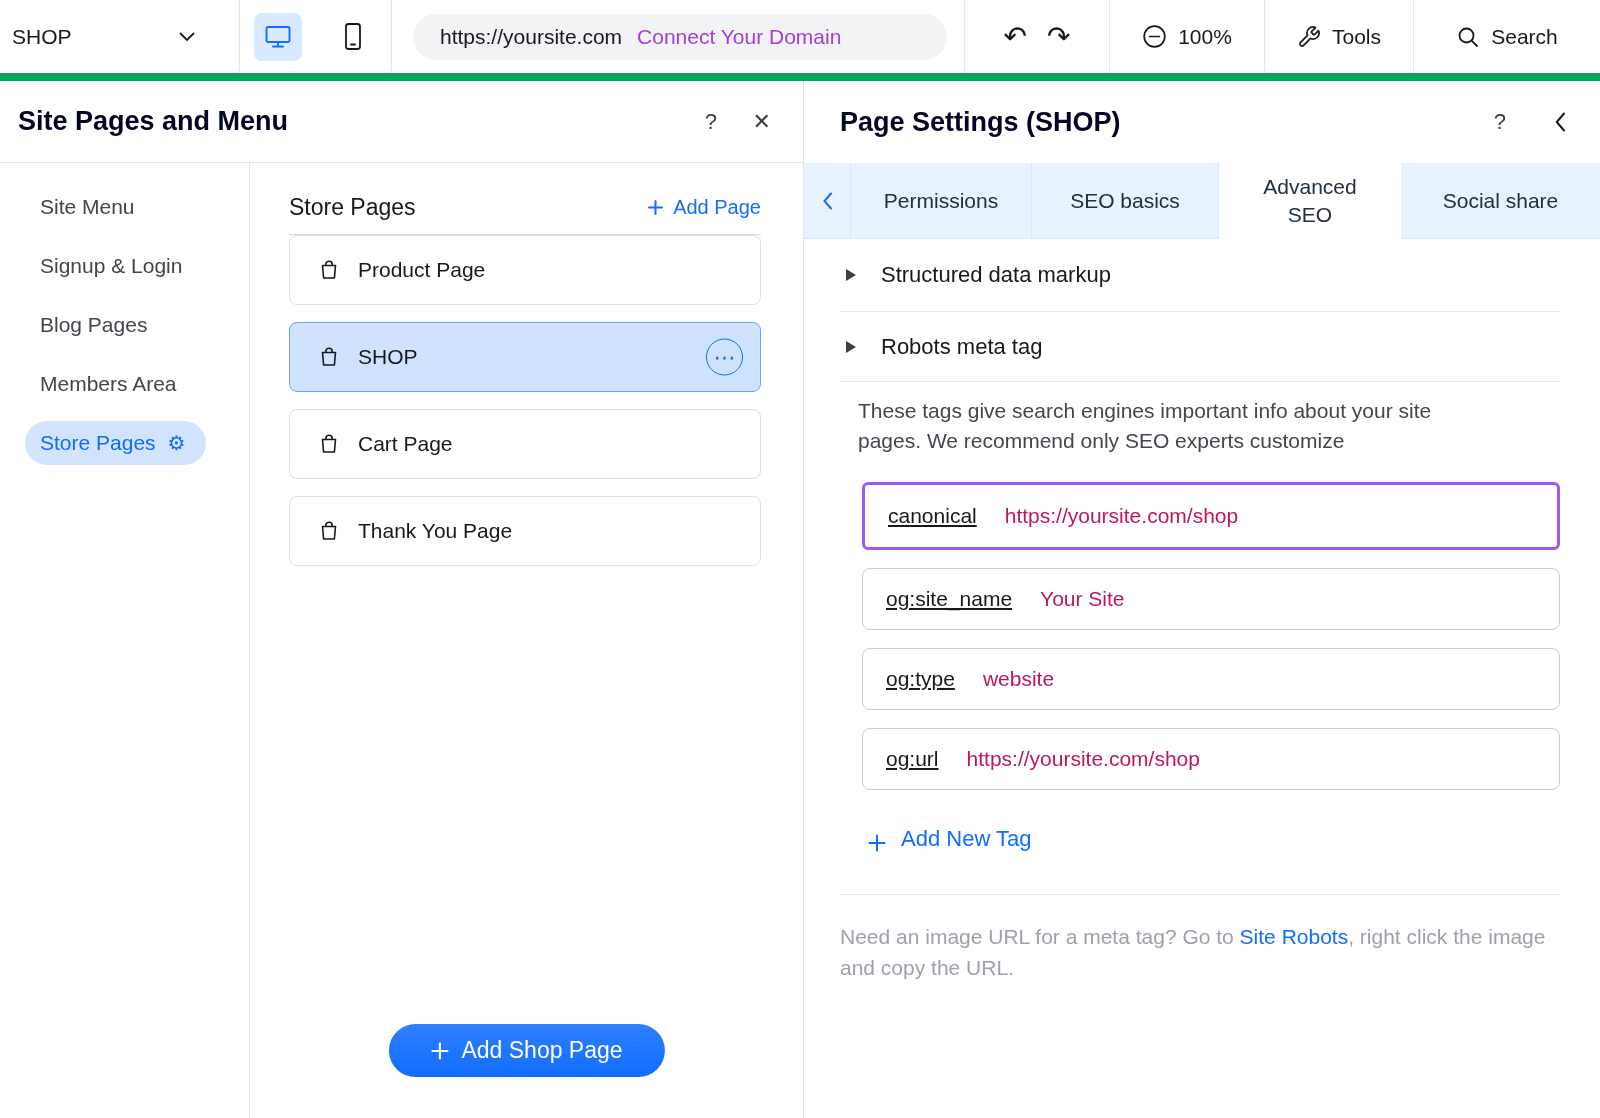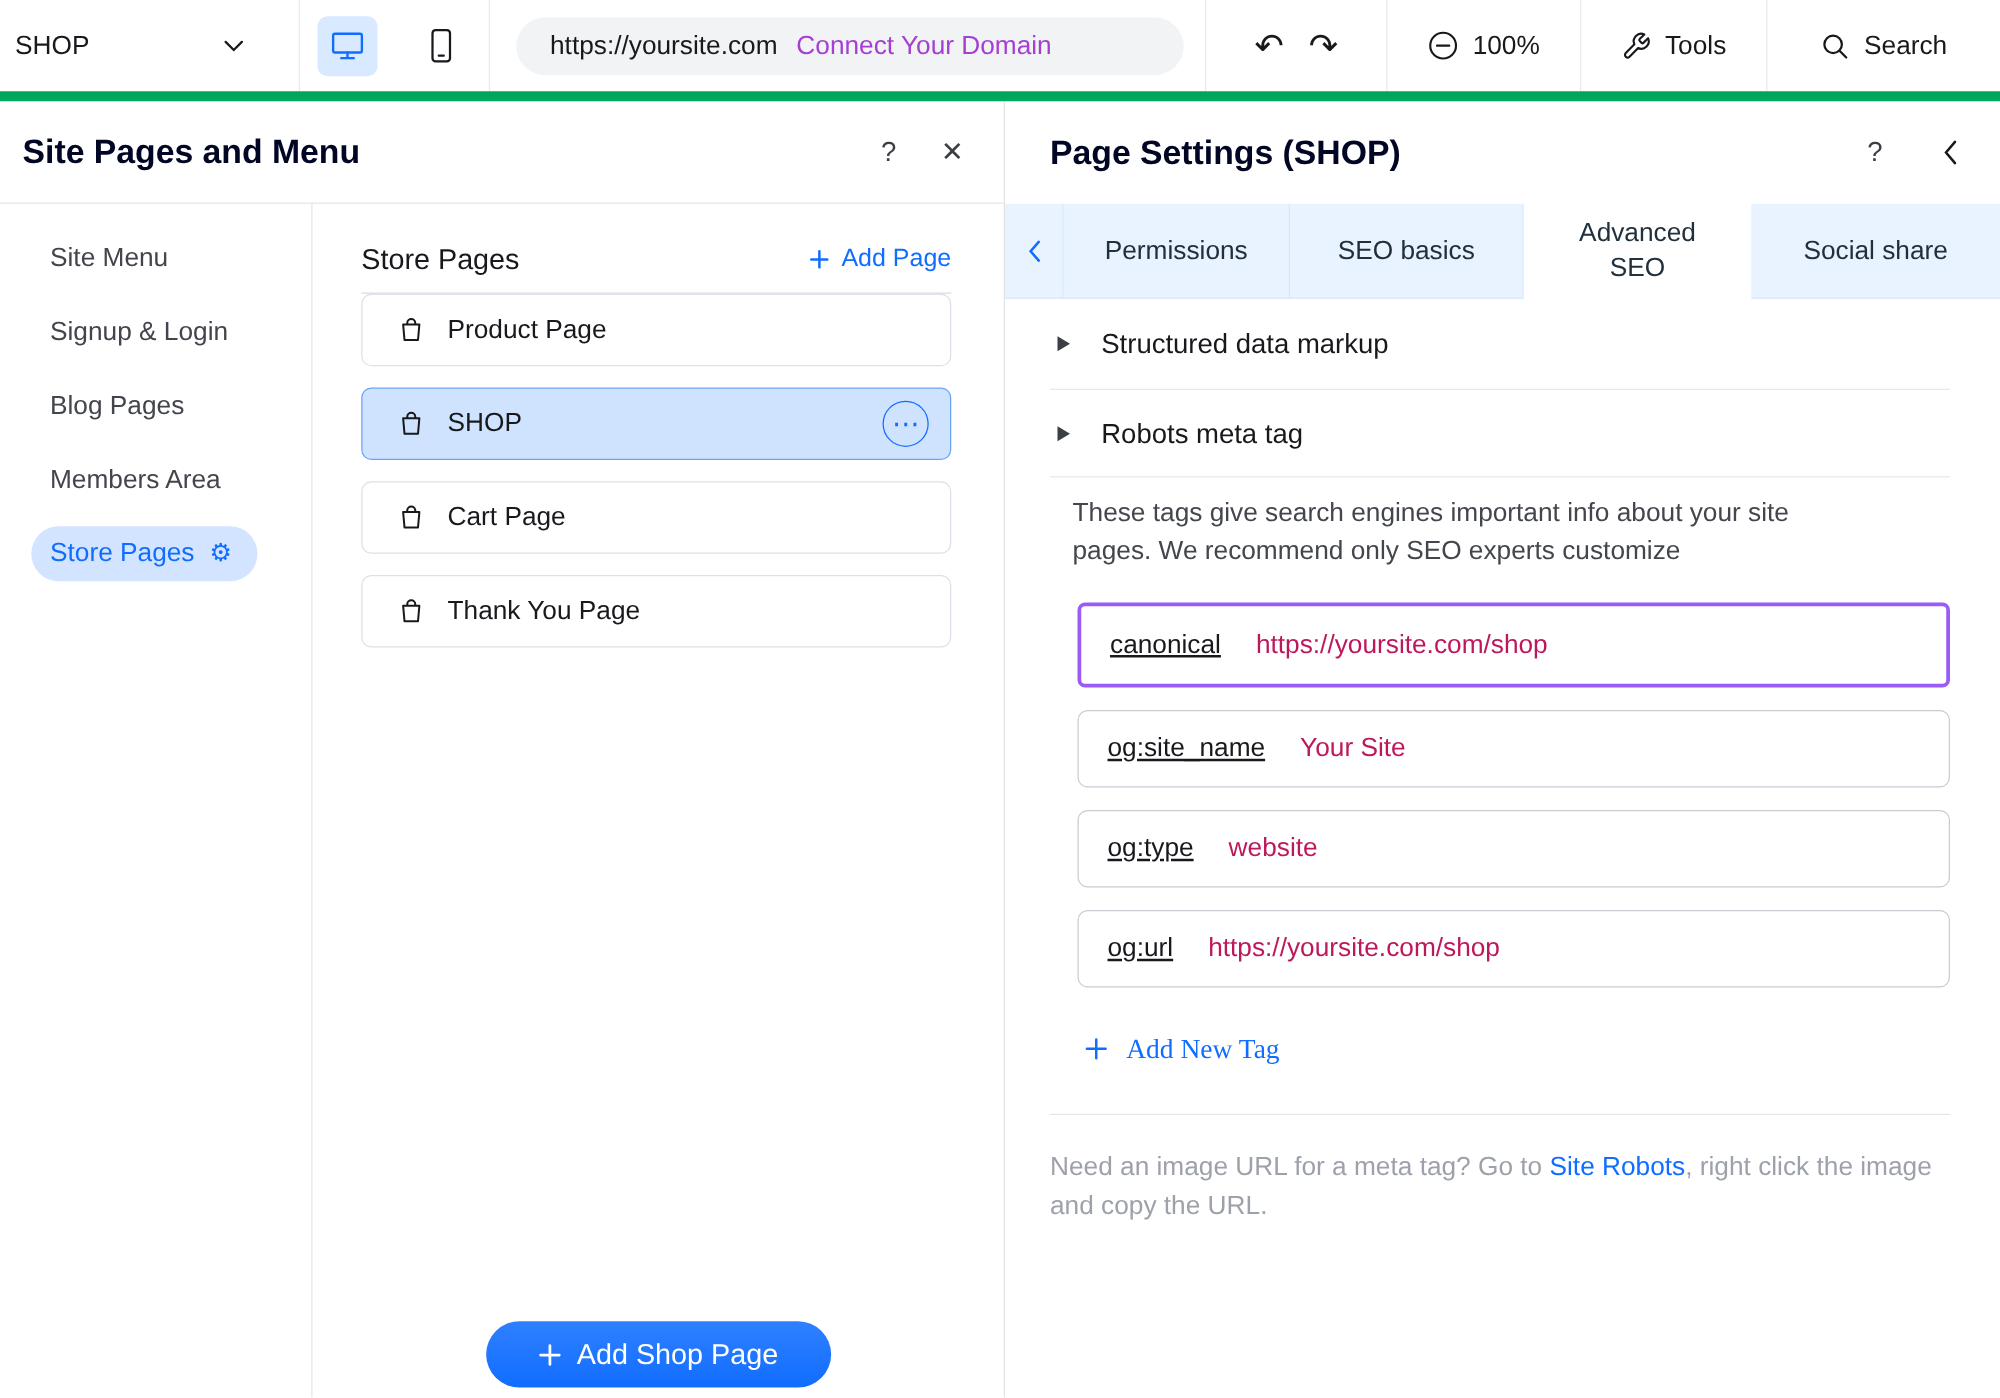--- a/index.html
+++ b/index.html
@@ -43,25 +43,25 @@
   .side-item { height:59px; display:flex; align-items:center; padding-left:18px; font-size:21px; color:#42454c; cursor:pointer; }
   .side-item.selected { padding-left:0; }
   .side-pill { height:44px; margin-left:3px; display:inline-flex; align-items:center; background:#d2e4ff; color:#116dff; border-radius:22px; padding:0 20px 0 15px; gap:12px; }
   .side-pill .gear { font-size:20px; color:#116dff; line-height:1; cursor:pointer; }
 
   .pages-area { flex:1; position:relative; padding:30px 42px 0 39px; }
   .pages-head { display:flex; align-items:center; justify-content:space-between; height:28px; }
   .pages-head h2 { font-size:23px; font-weight:400; color:#17191c; }
   .add-page { display:inline-flex; align-items:center; gap:10px; color:#116dff; font-size:20px; cursor:pointer; text-decoration:none; }
   .pages-divider { border-bottom:1px solid #dcdcdc; margin-top:13px; }
-  .page-card { height:58px; border:1px solid #dbe1e8; border-radius:8px; display:flex; align-items:center; padding-left:27px; gap:17px; margin-bottom:17px; font-size:21px; color:#17191c; cursor:pointer; position:relative; background:#fff; }
+  .page-card { height:70px; border:1px solid #dbe1e8; border-radius:8px; display:flex; align-items:center; padding-left:27px; gap:17px; margin-bottom:17px; font-size:21px; color:#17191c; cursor:pointer; position:relative; background:#fff; }
   .page-card:first-of-type { margin-top:28px; }
   .page-card.selected { background:#cfe3ff; border-color:#6ca4f8; }
   .more-btn { position:absolute; right:17px; top:50%; transform:translateY(-50%); width:37px; height:37px; border-radius:50%; border:1.5px solid #116dff; background:transparent; color:#116dff; font-size:22px; display:flex; align-items:center; justify-content:center; cursor:pointer; line-height:1; }
-  .add-shop-btn { position:absolute; left:50%; transform:translateX(-50%); bottom:8px; height:53px; padding:0 42px; border:none; border-radius:27px; background:linear-gradient(#2f80ff,#116dff); color:#fff; font-size:23px; display:flex; align-items:center; gap:13px; cursor:pointer; white-space:nowrap; font-family:"Liberation Sans",sans-serif; }
+  .add-shop-btn { position:absolute; left:50%; transform:translateX(-50%); bottom:41px; height:53px; padding:0 42px; border:none; border-radius:27px; background:linear-gradient(#2f80ff,#116dff); color:#fff; font-size:23px; display:flex; align-items:center; gap:13px; cursor:pointer; white-space:nowrap; font-family:"Liberation Sans",sans-serif; }
 
   
   .right-panel { position:absolute; top:81px; left:804px; width:796px; height:1037px; background:#fff; }
   .right-panel .panel-header { padding-left:36px; }
   .rp-help { right:94px; }
   .rp-collapse { right:34px; top:50%; transform:translateY(-50%); position:absolute; cursor:pointer; display:flex; }
 
   .tabs { height:76px; display:flex; }
   .tab-scroll { width:47px; background:#e9f2ff; border-right:1px solid #d8e7fd; border-bottom:1px solid #d8e7fd; display:flex; align-items:center; justify-content:center; cursor:pointer; }
   .tab { display:flex; align-items:center; justify-content:center; text-align:center; font-size:21px; color:#20303c; background:#e9f2ff; border-right:1px solid #d8e7fd; border-bottom:1px solid #d8e7fd; cursor:pointer; padding:0 8px; }
@@ -79,21 +79,21 @@
   .tri-right { width:0; height:0; border-left:10px solid #3b3e44; border-top:6px solid transparent; border-bottom:6px solid transparent; }
   .tri-down { width:0; height:0; border-top:10px solid #3b3e44; border-left:6px solid transparent; border-right:6px solid transparent; }
   .acc-divider { border-top:1px solid #e8e8e8; margin:0 40px 0 36px; }
 
   .tags-desc { margin:14px 0 0 54px; width:612px; font-size:21px; line-height:30px; color:#43464d; }
   .tag-box { margin:18px 40px 0 58px; height:62px; border:1px solid #c8ccd3; border-radius:8px; display:flex; align-items:center; padding-left:23px; gap:28px; cursor:text; background:#fff; }
   .tag-box.first { margin-top:26px; }
   .tag-box.highlighted { border:3px solid #9a5cf5; height:68px; border-radius:6px; }
   .tag-name { font-size:21px; color:#17191c;text-decoration:underline; }
   .tag-value { font-size:21px; color:#be185d; }
-  .add-tag { margin:36px 0 0 64px; display:inline-flex; align-items:center; gap:15px; color:#116dff; font-size:22px; cursor:pointer; text-decoration:none;font-family:Liberation Serif, serif; }
+  .add-tag { margin:36px 0 0 64px; display:inline-flex; align-items:flex-end; gap:15px; color:#116dff; font-size:22px; cursor:pointer; text-decoration:none; }
   .rp-footer-divider { border-top:1px solid #e6e6e6; margin:38px 40px 0 36px; }
   .footer-note { margin:26px 50px 0 36px; font-size:21px; line-height:31px; color:#9da1aa; }
   .footer-note a { color:#116dff; text-decoration:none; cursor:pointer; }
 </style>
 </head>
 <body>
 
 <div class="topbar">
   <div class="tb-sec ts-shop">
     <span class="lbl">SHOP</span>

